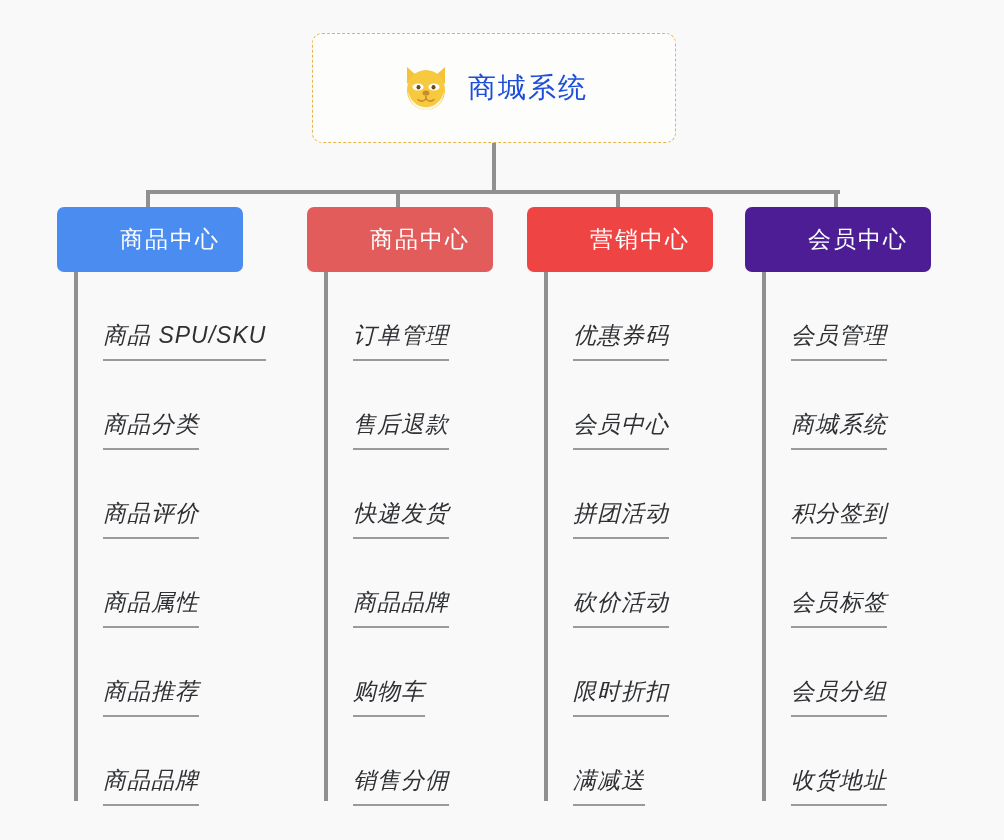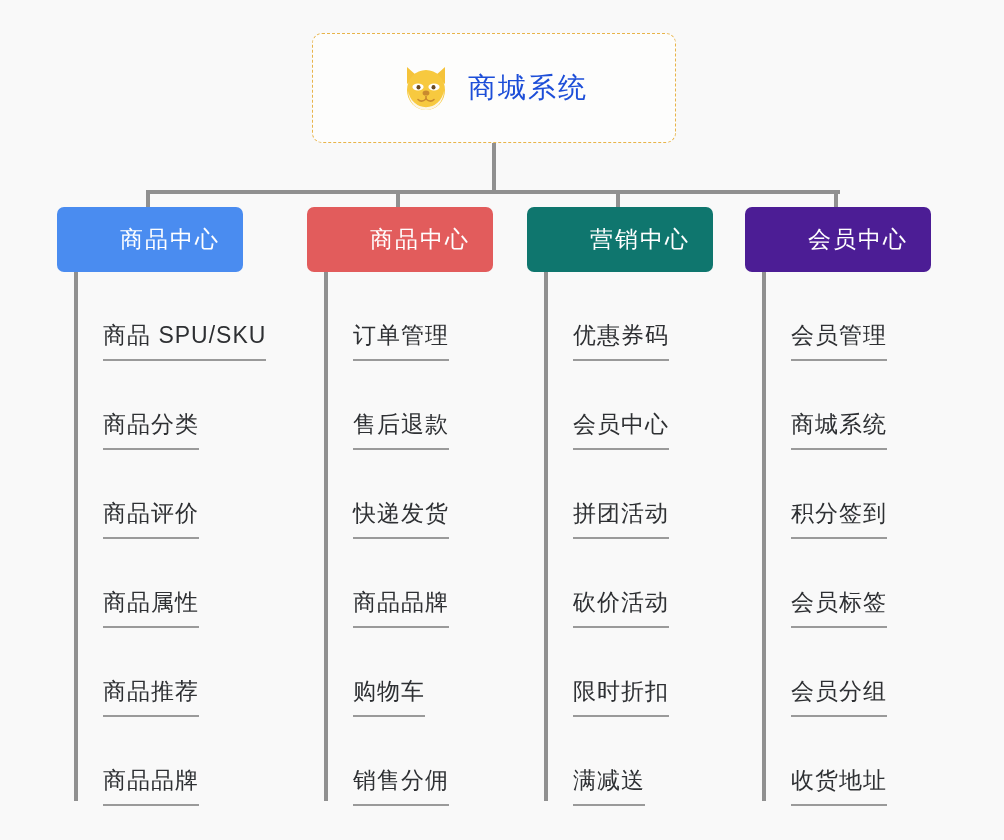--- a/index.html
+++ b/index.html
@@ -101,20 +101,21 @@
     position: relative;
     padding-top: 0;
   }
   .item {
     position: relative;
     height: 89px;
     display: flex;
     align-items: flex-end;
     padding-left: 46px;
     box-sizing: border-box;
+    font-style: italic;
   }
   .item-label {
     font-size: 23px;
     color: #2e3033;
     line-height: 1;
     padding-bottom: 12px;
     border-bottom: 2px solid #9a9a9a;
     white-space: nowrap;
     letter-spacing: 1px;
   }
@@ -197,21 +198,21 @@
           </div>
           <div class="item">
             <span class="item-label">购物车</span>
           </div>
           <div class="item">
             <span class="item-label">销售分佣</span>
           </div>
         </div>
       </div>
       <div class="col" style="left: 527px; width: 186px;">
-        <div class="group-box" style="background: #0f766e;">营销中心</div>
+        <div class="group-box" style="background: #ef4444;">营销中心</div>
         <div class="spine" style="height: 529px;"></div>
         <div class="items">
           <div class="item">
             <span class="item-label">优惠券码</span>
           </div>
           <div class="item">
             <span class="item-label">会员中心</span>
           </div>
           <div class="item">
             <span class="item-label">拼团活动</span>

